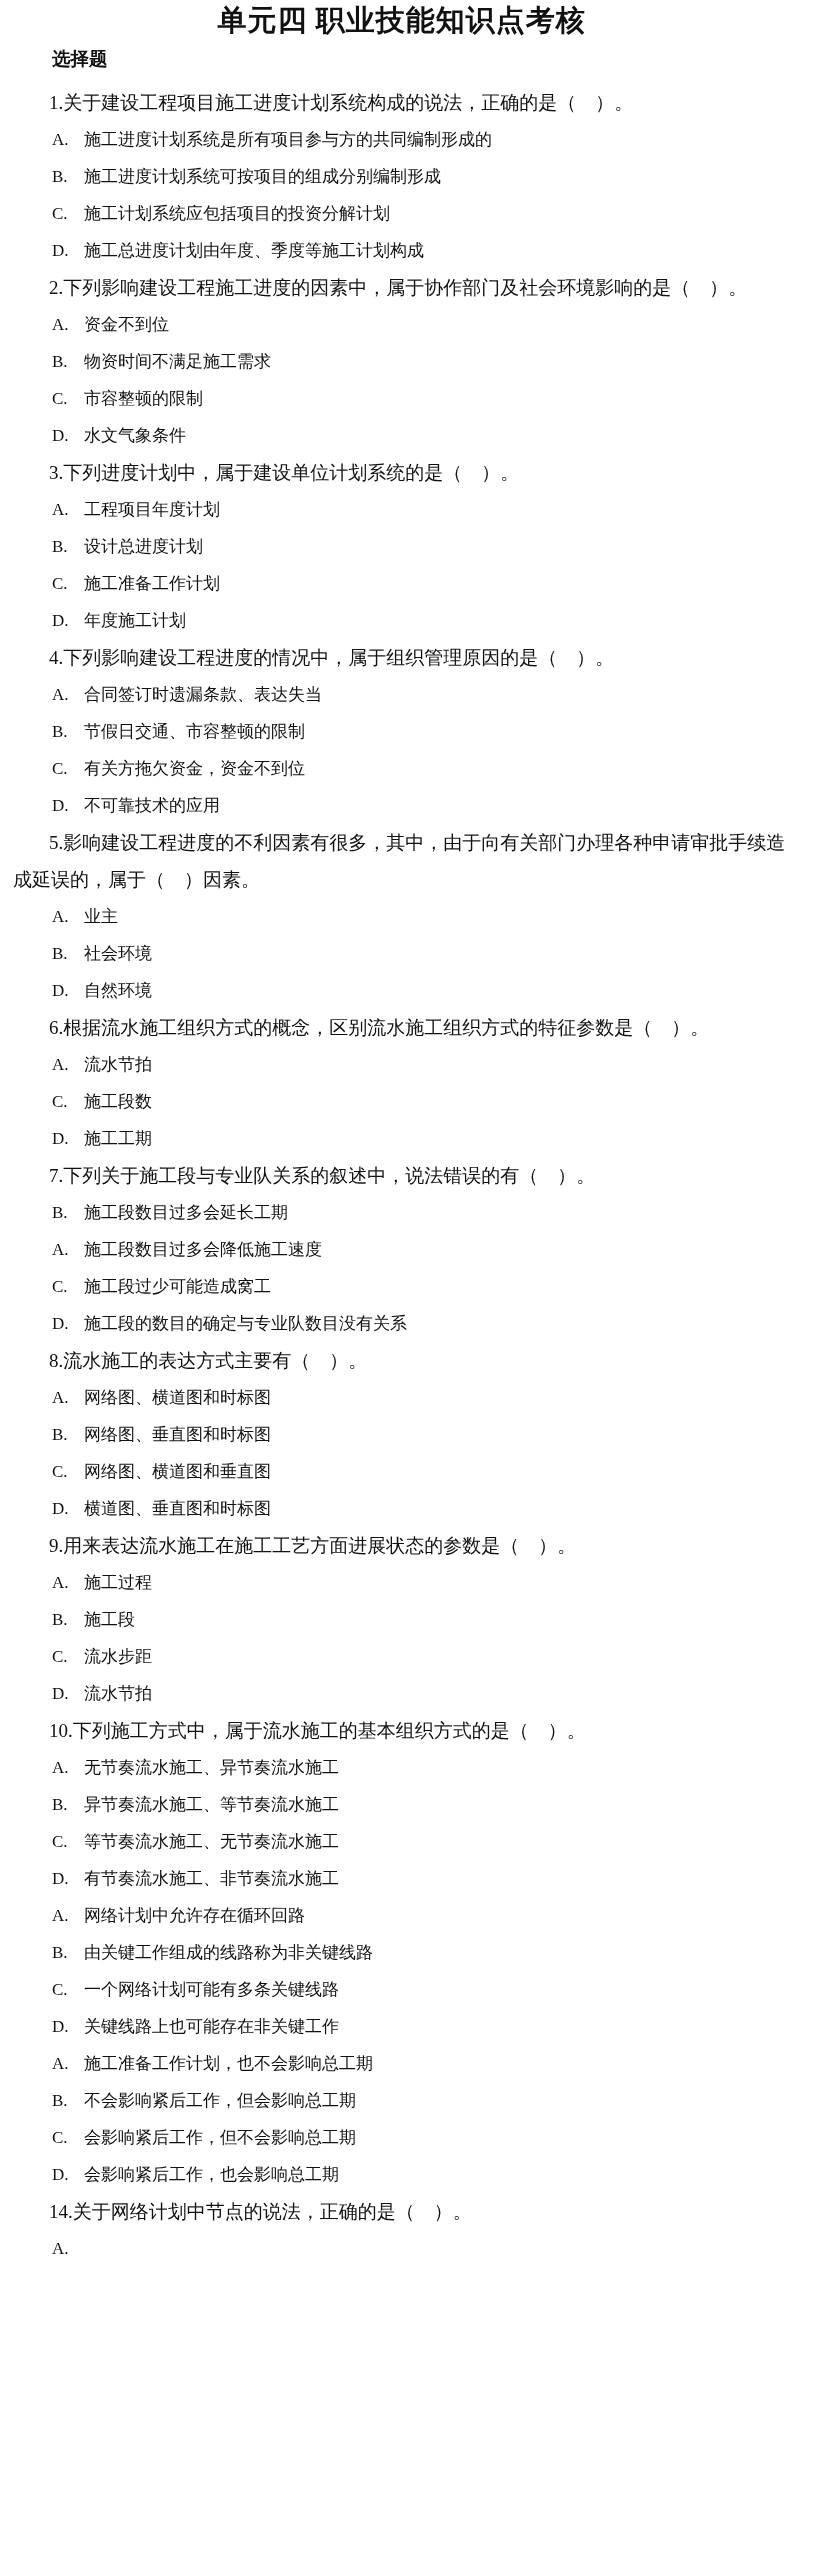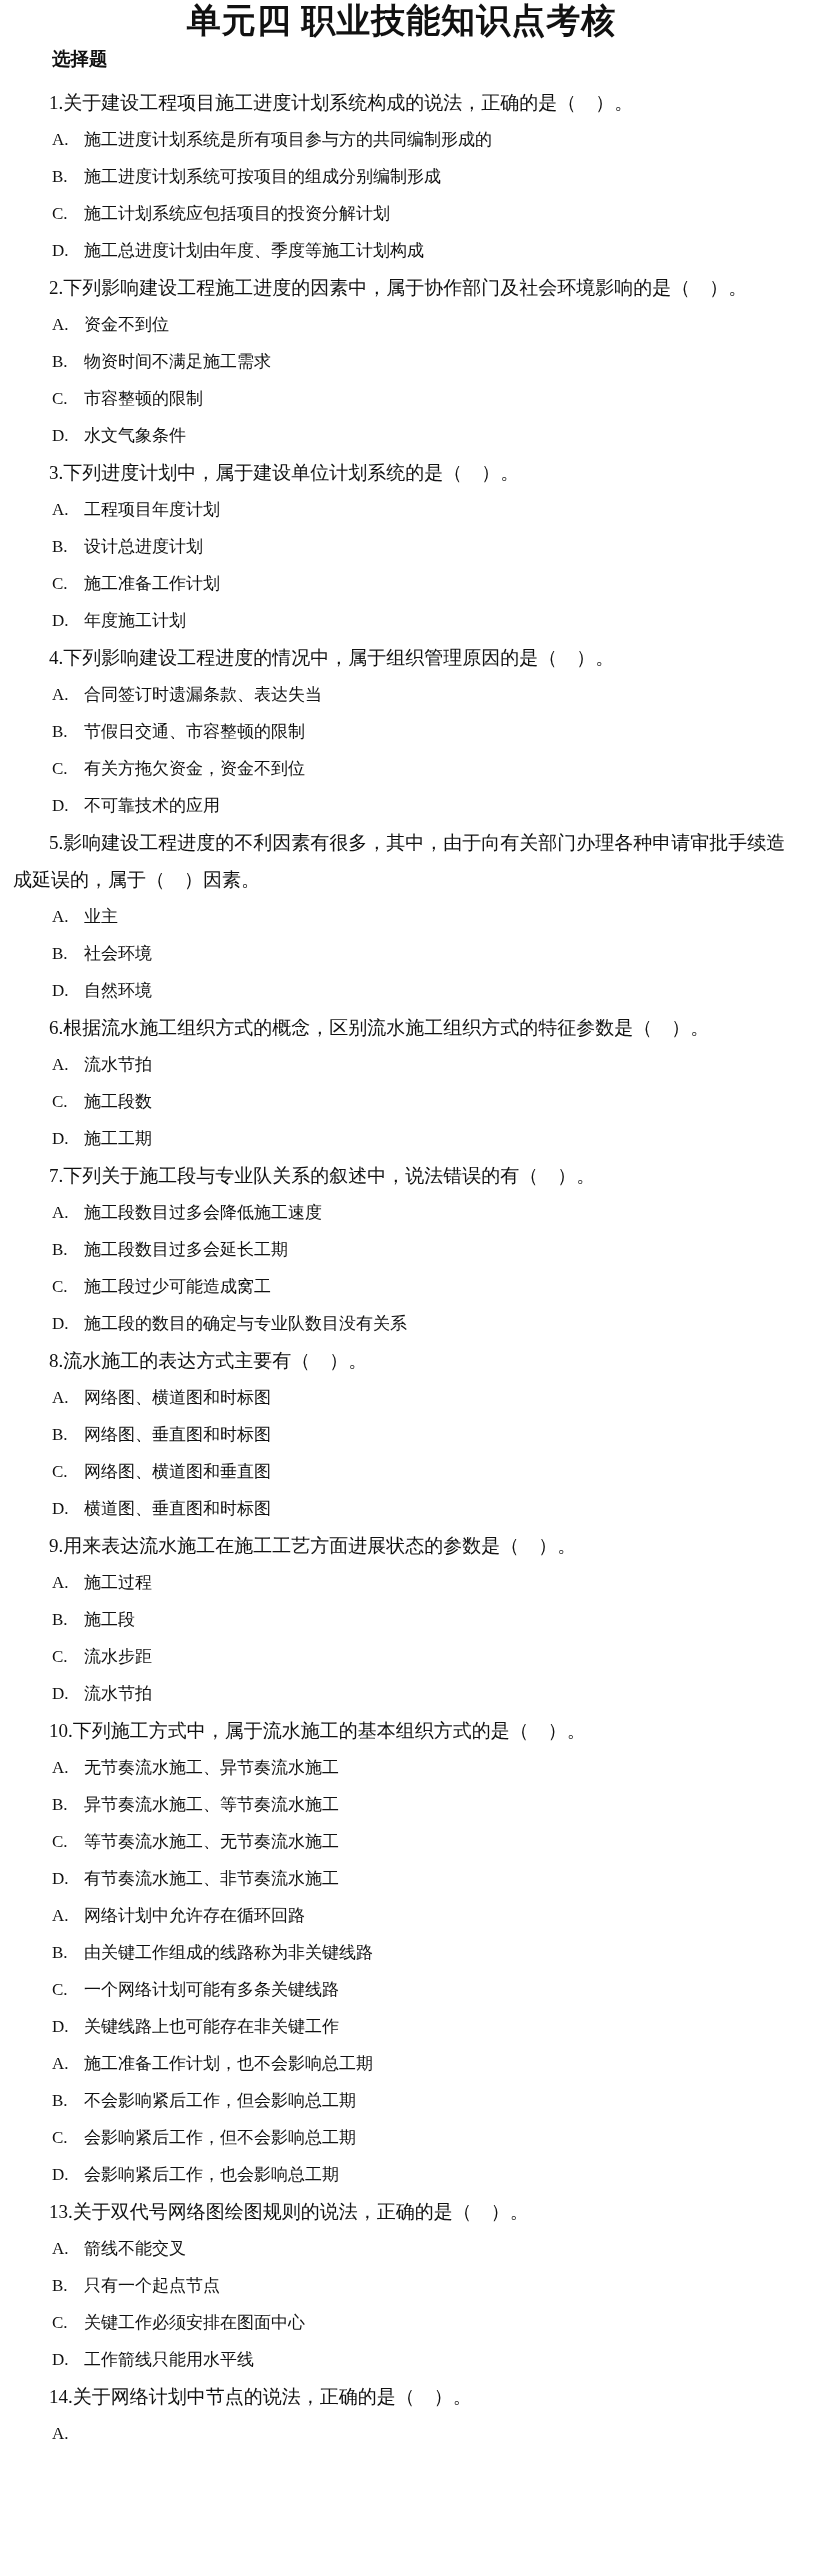--- a/index.html
+++ b/index.html
@@ -10,21 +10,21 @@
   }
   .doc {
     box-sizing: border-box;
     width: 818px;
     height: 3927px;
     padding: 0 28px 20.6px 13px;
     overflow: hidden;
     background: #ffffff;
   }
   .doc-title {
-    font-size: 34px;
+    font-size: 29px;
     font-weight: bold;
     text-align: center;
     margin: 0;
     line-height: 41px;
     letter-spacing: 1px;
   }
   .section-heading {
     font-size: 18.5px;
     font-weight: bold;
     margin: 0 0 0 39px;
@@ -122,24 +122,24 @@
 
 
   <p class="option"><span class="opt-label">C.</span><span>施工段数</span></p>
 
   <p class="option"><span class="opt-label">D.</span><span>施工工期</span></p>
 </div>
 
   <div class="question">
     <p class="q-line"><span>7.</span><span>下列关于施工段与专业队关系的叙述中，说法错误的有（　）。</span></p>
 
+  <p class="option"><span class="opt-label">B.</span><span>施工段数目过多会延长工期</span></p>
+
   <p class="option"><span class="opt-label">A.</span><span>施工段数目过多会降低施工速度</span></p>
 
-  <p class="option"><span class="opt-label">B.</span><span>施工段数目过多会延长工期</span></p>
-
   <p class="option"><span class="opt-label">C.</span><span>施工段过少可能造成窝工</span></p>
 
   <p class="option"><span class="opt-label">D.</span><span>施工段的数目的确定与专业队数目没有关系</span></p>
 </div>
 
   <div class="question">
     <p class="q-line"><span>8.</span><span>流水施工的表达方式主要有（　）。</span></p>
 
   <p class="option"><span class="opt-label">A.</span><span>网络图、横道图和时标图</span></p>
 
@@ -189,31 +189,20 @@
 
   <p class="option"><span class="opt-label">A.</span><span>施工准备工作计划，也不会影响总工期</span></p>
 
   <p class="option"><span class="opt-label">B.</span><span>不会影响紧后工作，但会影响总工期</span></p>
 
   <p class="option"><span class="opt-label">C.</span><span>会影响紧后工作，但不会影响总工期</span></p>
 
   <p class="option"><span class="opt-label">D.</span><span>会影响紧后工作，也会影响总工期</span></p>
 </div>
 
-  <div class="question">
-    <p class="q-line"><span>13.</span><span>关于双代号网络图绘图规则的说法，正确的是（　）。</span></p>
-
-  <p class="option"><span class="opt-label">A.</span><span>箭线不能交叉</span></p>
-
-  <p class="option"><span class="opt-label">B.</span><span>只有一个起点节点</span></p>
-
-  <p class="option"><span class="opt-label">C.</span><span>关键工作必须安排在图面中心</span></p>
-
-  <p class="option"><span class="opt-label">D.</span><span>工作箭线只能用水平线</span></p>
-</div>
 
   <div class="question">
     <p class="q-line"><span>14.</span><span>关于网络计划中节点的说法，正确的是（　）。</span></p>
 
   <p class="option"><span class="opt-label">A.</span></p>
 
 </div>
 
 </div>
 </div>

